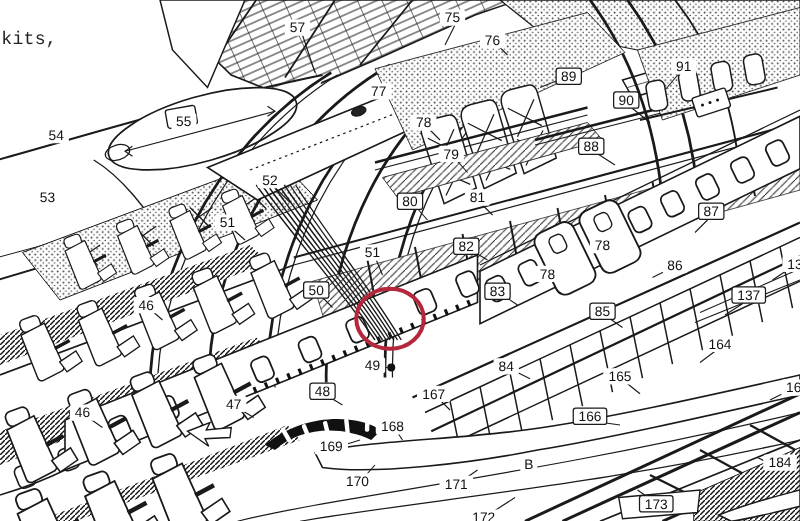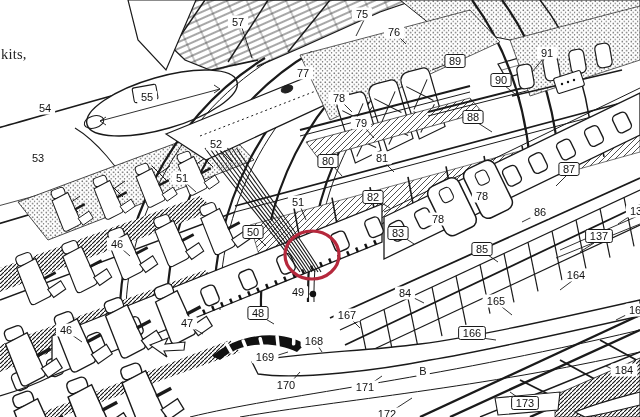--- a/index.html
+++ b/index.html
@@ -1,20 +1,20 @@
 <!DOCTYPE html>
 <html><head>
 <meta charset="utf-8">
 <style>
   html,body{margin:0;padding:0;background:#fff;}
   #stage{position:relative;width:640px;height:417px;overflow:hidden;background:#fff;
          font-family:"Liberation Sans",sans-serif;}
   #art{position:absolute;left:0;top:0;}
-  #caption{position:absolute;left:1px;top:46px;font-size:14.5px;color:#222;
-           letter-spacing:.2px;font-family:Liberation Serif, serif;}
+  #caption{position:absolute;left:1px;top:24px;font-size:14.5px;color:#222;
+           letter-spacing:.2px;font-family:Liberation Mono, monospace;}
   svg text{font-family:"Liberation Sans",sans-serif;}
 </style>
 </head>
 <body>
 
 <div id="stage">
   <svg id="art" width="640" height="417" viewBox="0 0 640 417">
     <defs>
       <pattern id="wingGrid" patternUnits="userSpaceOnUse" width="18" height="6" patternTransform="rotate(-24)">
         <rect width="18" height="6" fill="#fff"></rect>

